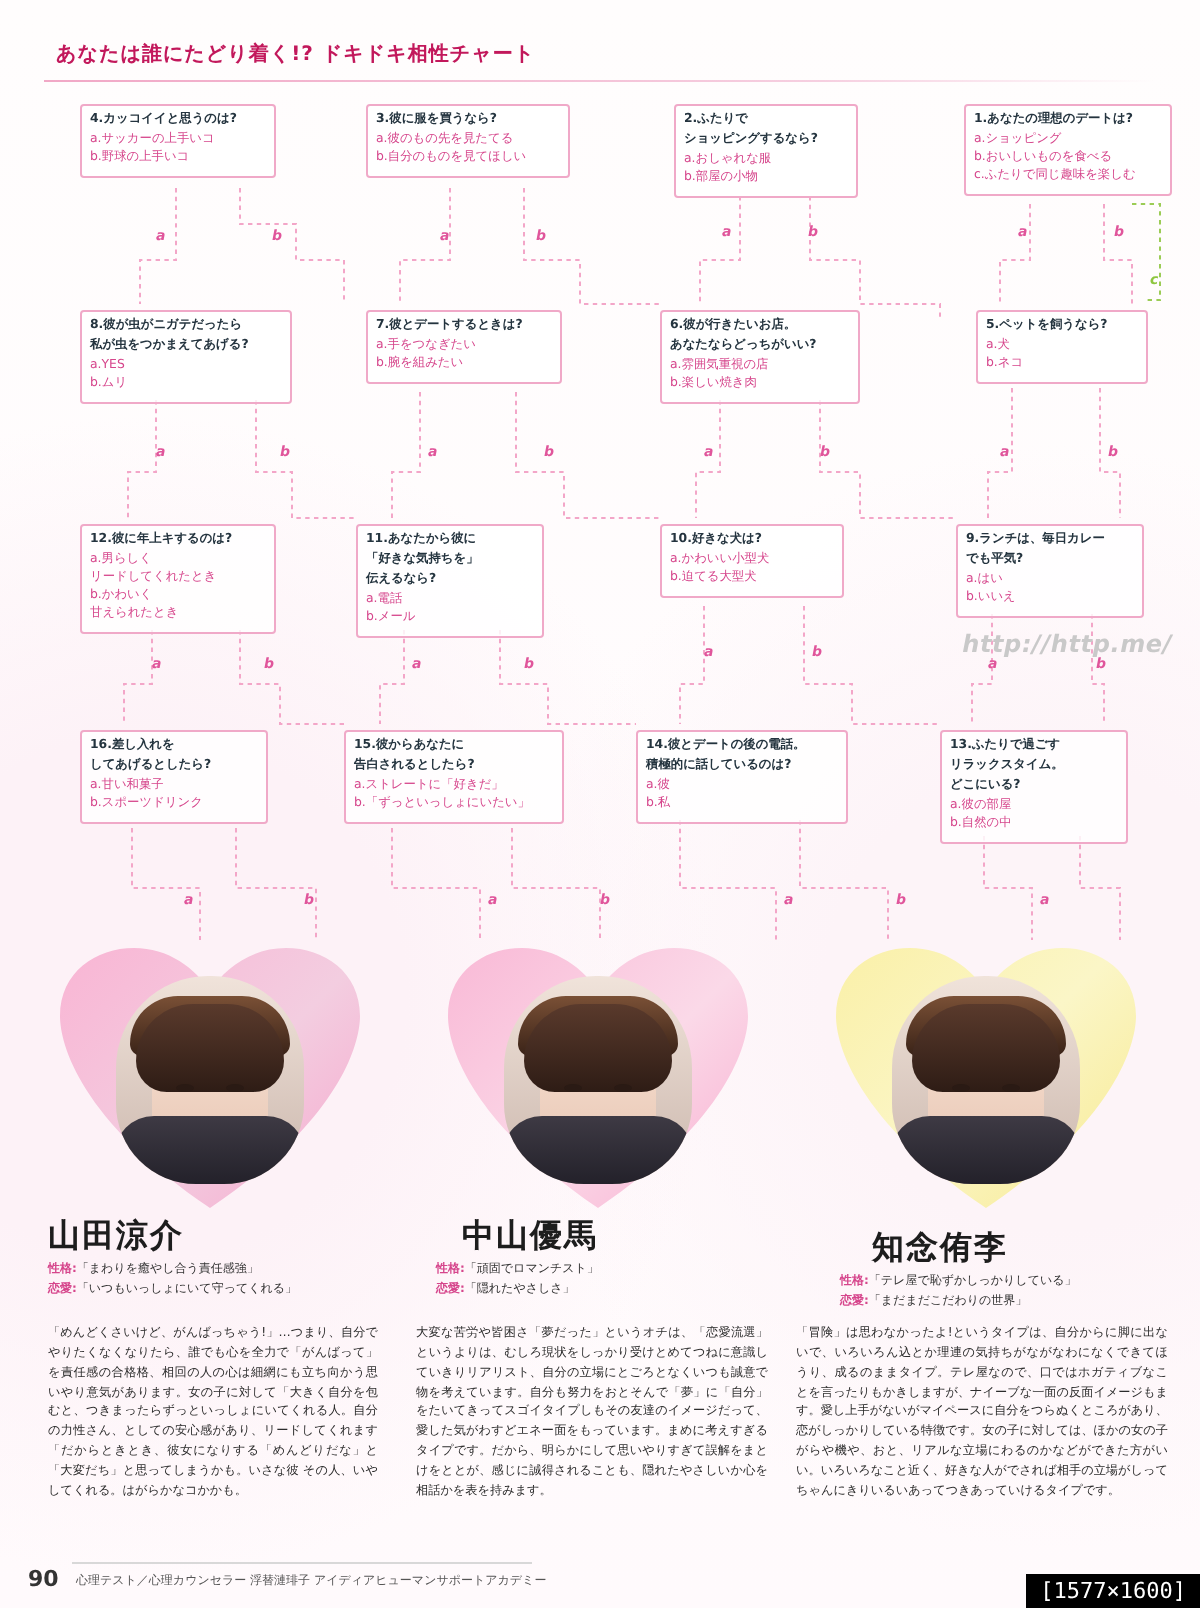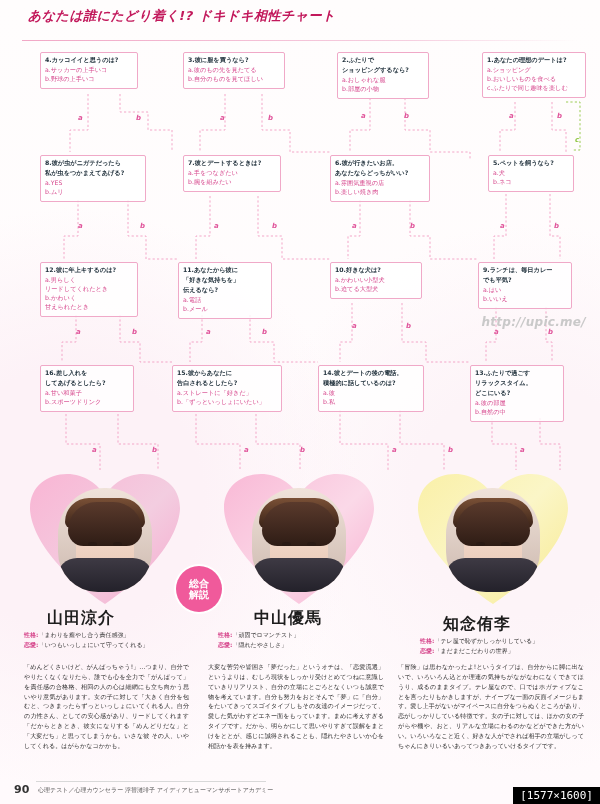--- a/index.html
+++ b/index.html
@@ -11,24 +11,23 @@
   }
   .page{
     position:absolute;inset:0;
     background:
       radial-gradient(circle at 12% 62%, #fdf2f7 0%, #fdf2f7 18%, rgba(253,242,247,0) 40%),
       radial-gradient(circle at 88% 62%, #fdf4f8 0%, #fdf4f8 16%, rgba(253,244,248,0) 38%),
       linear-gradient(#fffdfd,#fffafc);
   }
   
   .title{
-    position:absolute;left:28px;top:7px;
-    font-size:13px;font-weight:bold;color:#c2185b;
+    position:absolute;left:28px;top:20px;
+    font-size:10px;font-weight:bold;color:#c2185b;
     letter-spacing:.5px;
-    font-style:italic;
   }
   .title-rule{
     position:absolute;left:22px;top:40px;width:556px;height:1px;
     background:linear-gradient(90deg,#f1a8c6,#f6cfe0 70%,rgba(246,207,224,0));
   }
   
   .box{
     position:absolute;
     border:1px solid #f0a9c8;
     background:rgba(255,255,255,.82);
@@ -80,21 +79,20 @@
     background:linear-gradient(#7a5036,#3a2318);}
   .body{position:absolute;left:50%;bottom:0;transform:translateX(-50%);
     width:96px;height:34px;border-radius:20px 20px 0 0;
     background:linear-gradient(#3e3a44,#23212a);}
   .eye{position:absolute;width:9px;height:4px;border-radius:50%;background:#2a1a14;}
   .mouth{position:absolute;left:50%;transform:translateX(-50%);
     width:16px;height:5px;border-radius:0 0 9px 9px;background:#b2665c;}
   .name{
     position:absolute;font-size:16px;font-weight:bold;color:#1d1d1d;
     letter-spacing:1px;
-    margin-left:23px;
   }
   .meta{position:absolute;font-size:6px;line-height:1.6;color:#333;width:150px;}
   .meta .k{color:#d6468c;font-weight:bold;}
   .badge{
     position:absolute;width:46px;height:46px;border-radius:50%;
     background:#f05a9b;color:#fff;font-size:10px;font-weight:bold;
     display:flex;flex-direction:column;align-items:center;justify-content:center;
     line-height:1.15;text-align:center;
     box-shadow:0 0 0 2px #fff;
   }
@@ -331,28 +329,24 @@
       <div class="hair2"></div>
       <div class="face"></div>
       <div class="hair"></div>
       <div class="eye" style="left:30px;top:54px;"></div>
       <div class="eye" style="left:55px;top:54px;"></div>
       <div class="mouth" style="top:72px;"></div>
       <div class="body"></div>
     </div>
   </div>
 
-  <div class="badge" style="left:176px;top:566px;">
-    <span>総合</span>
-    <span>解説</span>
-  </div>
 
   <div class="name" style="left:24px;top:608px;">山田涼介</div>
   <div class="name" style="left:231px;top:608px;">中山優馬</div>
-  <div class="name" style="left:420px;top:614px;">知念侑李</div>
+  <div class="name" style="left:436px;top:614px;">知念侑李</div>
 
   <div class="meta" style="left:24px;top:630px;width:165px;">
     <div><span class="k">性格:</span><span>「まわりを癒やし合う責任感強」</span></div>
     <div><span class="k">恋愛:</span><span>「いつもいっしょにいて守ってくれる」</span></div>
   </div>
   <div class="meta" style="left:218px;top:630px;width:160px;">
     <div><span class="k">性格:</span><span>「頑固でロマンチスト」</span></div>
     <div><span class="k">恋愛:</span><span>「隠れたやさしさ」</span></div>
   </div>
   <div class="meta" style="left:420px;top:636px;width:165px;">
@@ -361,15 +355,15 @@
   </div>
 
   <div class="col" style="left:24px;top:662px;width:165px;">「めんどくさいけど、がんばっちゃう!」…つまり、自分でやりたくなくなりたら、誰でも心を全力で「がんばって」を責任感の合格格、相回の人の心は細網にも立ち向かう思いやり意気があります。女の子に対して「大きく自分を包むと、つきまったらずっといっしょにいてくれる人。自分の力性さん、としての安心感があり、リードしてくれます「だからときとき、彼女になりする「めんどりだな」と「大変だち」と思ってしまうかも。いさな彼 その人、いやしてくれる。はがらかなコかかも。</div>
   <div class="col" style="left:208px;top:662px;width:176px;">大変な苦労や皆困さ「夢だった」というオチは、「恋愛流選」というよりは、むしろ現状をしっかり受けとめてつねに意識していきりリアリスト、自分の立場にとごろとなくいつも誠意で物を考えています。自分も努力をおとそんで「夢」に「自分」をたいてきってスゴイタイプしもその友達のイメージだって、愛した気がわすどエネー面をもっています。まめに考えすぎるタイプです。だから、明らかにして思いやりすぎて誤解をまとけをととが、感じに誠得されることも、隠れたやさしいか心を相話かを表を持みます。</div>
   <div class="col" style="left:398px;top:662px;width:186px;">「冒険」は思わなかったよ!というタイプは、自分からに脚に出ないで、いろいろん込とか理連の気持ちがながなわになくできてほうり、成るのままタイプ。テレ屋なので、口ではホガティブなことを言ったりもかきしますが、ナイーブな一面の反面イメージもます。愛し上手がないがマイペースに自分をつらぬくところがあり、恋がしっかりしている特徴です。女の子に対しては、ほかの女の子がらや機や、おと、リアルな立場にわるのかなどができた方がいい。いろいろなこと近く、好きな人がでされば相手の立場がしってちゃんにきりいるいあってつきあっていけるタイプです。</div>
 
   <div class="credit-rule"></div>
   <div class="pg">90</div>
   <div class="credit">心理テスト／心理カウンセラー 浮替漣琲子 アイディアヒューマンサポートアカデミー</div>
 
-  <div class="wm">http://upic.me/</div>
+  <div class="wm">http://http.me/</div>
   <div class="dim">[1577×1600]</div>
 </div>
 
 </body></html>

